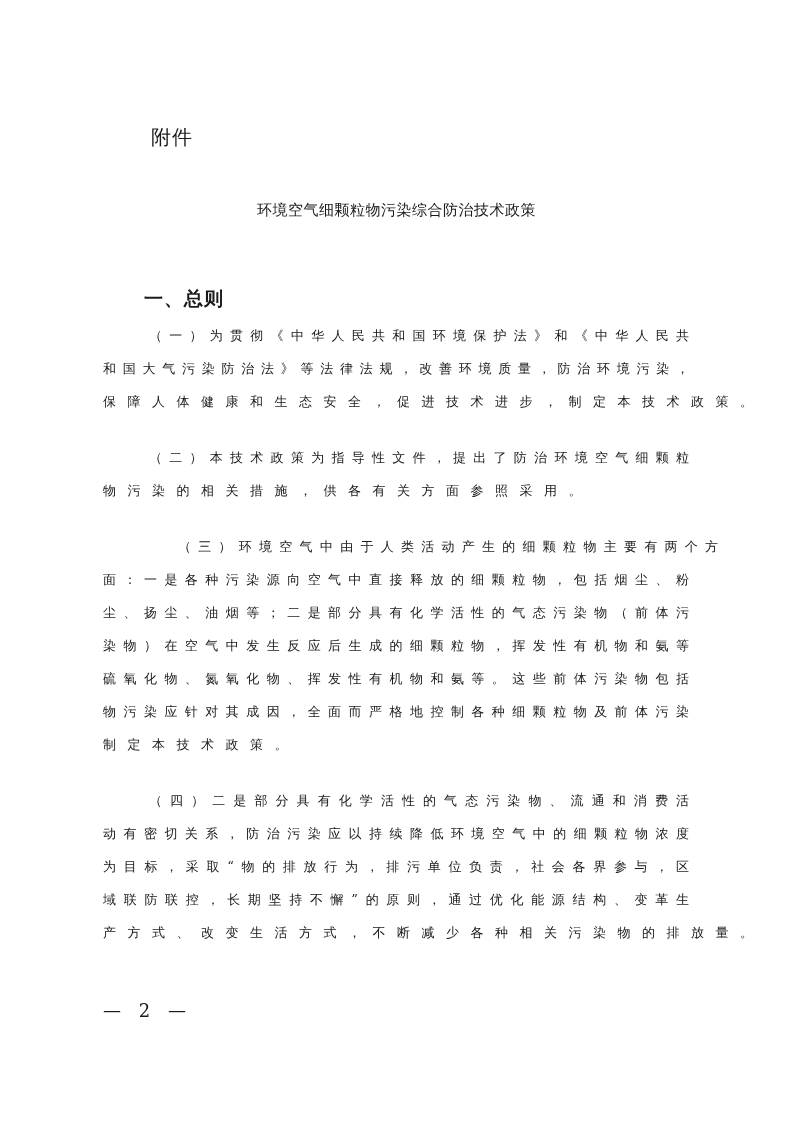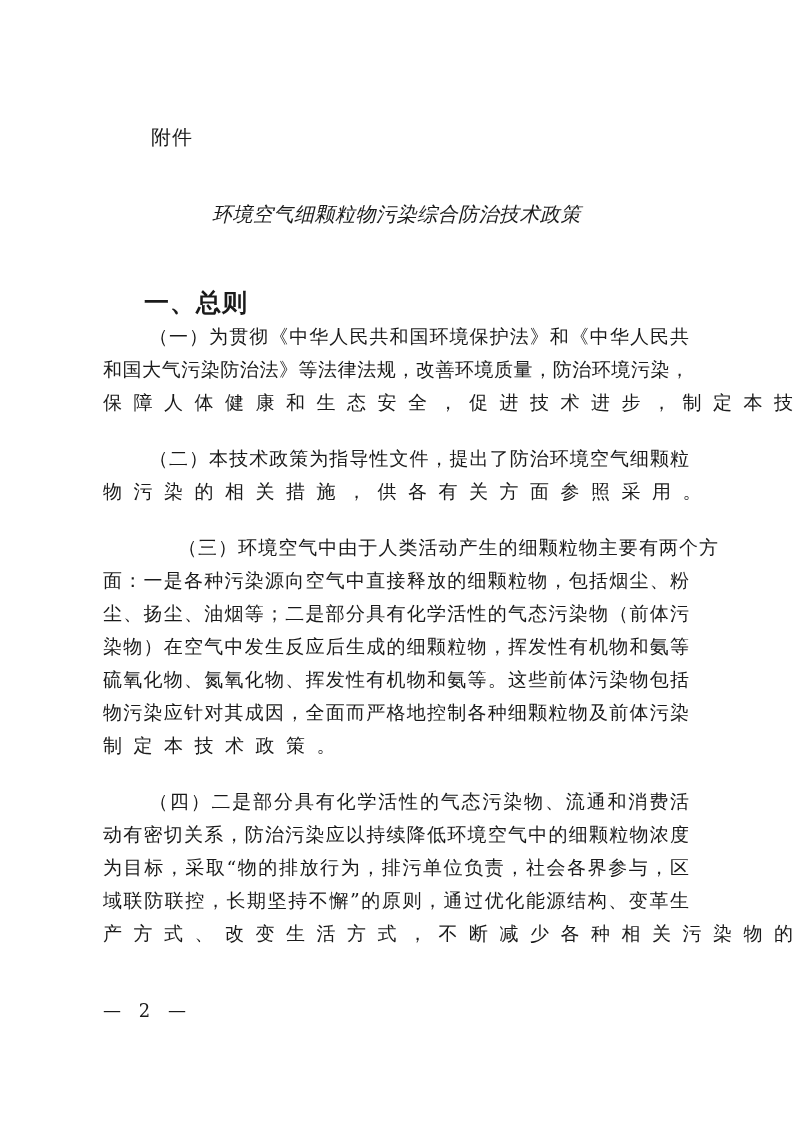--- a/index.html
+++ b/index.html
@@ -1,25 +1,25 @@
 <!DOCTYPE html>
 <html><head>
 <meta charset="utf-8">
 <style>
   html, body { margin: 0; padding: 0; background: #ffffff; }
   body { width: 793px; height: 1122px; position: relative; overflow: hidden;
          font-family: "DejaVu Serif", "Liberation Serif", serif; color: #1a1a1a; }
   .attach { position: absolute; left: 103px; top: 124px; font-size: 20px;
             font-family: "DejaVu Sans", "Liberation Sans", sans-serif; letter-spacing: 1px; margin-left: 48px; }
   .title { position: absolute; left: 0; width: 793px; top: 201px; text-align: center;
-           font-size: 20px; font-family: "DejaVu Sans", "Liberation Sans", sans-serif;
-           letter-spacing: 0.5px; font-style: italic; }
-  .section { position: absolute; left: 144px; top: 286px; font-size: 25px; font-weight: bold;
+           font-size: 15px; font-family: "DejaVu Sans", "Liberation Sans", sans-serif;
+           letter-spacing: 0.5px; }
+  .section { position: absolute; left: 144px; top: 286px; font-size: 19px; font-weight: bold;
              font-family: "DejaVu Sans", "Liberation Sans", sans-serif; letter-spacing: 1px; }
-  .line { position: absolute; left: 103px; width: 586px; height: 26px; font-size: 19px;
+  .line { position: absolute; left: 103px; width: 586px; height: 26px; font-size: 13px;
           line-height: 26px; text-align: justify; text-align-last: justify; white-space: nowrap; }
   .line.indent { left: 149px; width: 540px; }
   .line.last { text-align-last: left; letter-spacing: 11.5px; }
   .pageno { position: absolute; left: 103px; top: 1000px; font-size: 18px; letter-spacing: 6px; }
 </style>
 </head>
 <body>
 
 <div class="attach">附件</div>
 <div class="title">环境空气细颗粒物污染综合防治技术政策</div>

